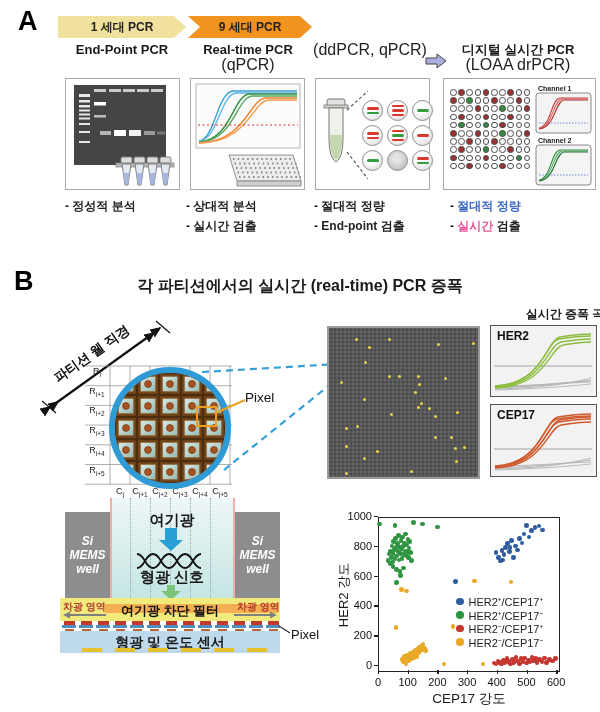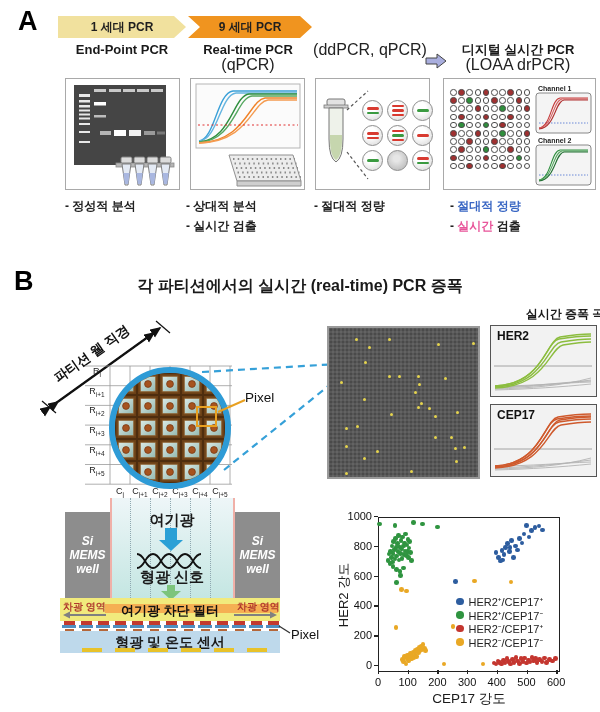--- a/index.html
+++ b/index.html
@@ -328,20 +328,21 @@
 
   <div class="bullets" style="left:65px;">
       <div><span>- 정성적 분석</span></div>
     </div>
   <div class="bullets" style="left:186px;">
       <div><span>- 상대적 분석</span></div>
       <div><span>- 실시간 검출</span></div>
     </div>
   <div class="bullets" style="left:314px;">
       <div><span>- 절대적 정량</span></div>
+      <div><span>- End-point 검출</span></div>
     </div>
   <div class="bullets" style="left:450px;">
       <div><span style="color: rgb(34, 34, 34);">- </span><span style="color: rgb(58, 103, 196);">절대적 정량</span></div>
       <div><span style="color: rgb(34, 34, 34);">- </span><span style="color: rgb(232, 85, 154);">실시간</span><span style="color: rgb(34, 34, 34);"> 검출</span></div>
     </div>
 
   <div class="abs panel-label" style="left:14px;top:266px;">B</div>
   <div class="abs" style="left:60px;top:276px;width:480px;text-align:center;font-size:16px;font-weight:bold;">각 파티션에서의 실시간 (real-time) PCR 증폭</div>
 
   <div class="abs rot-label" style="left:22px;top:345px;width:140px;text-align:center;">파티션 웰 직경</div>

